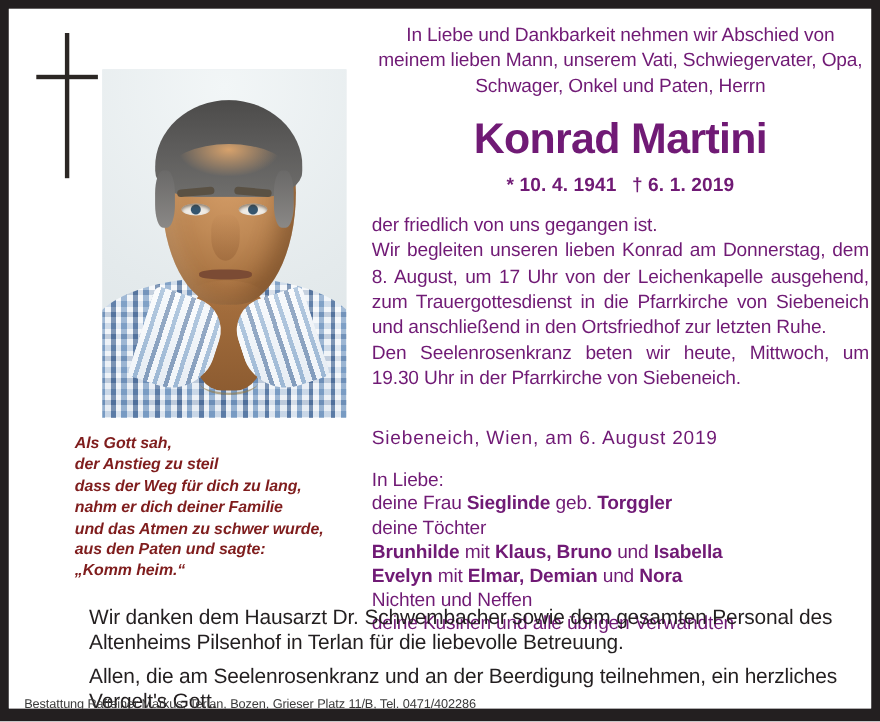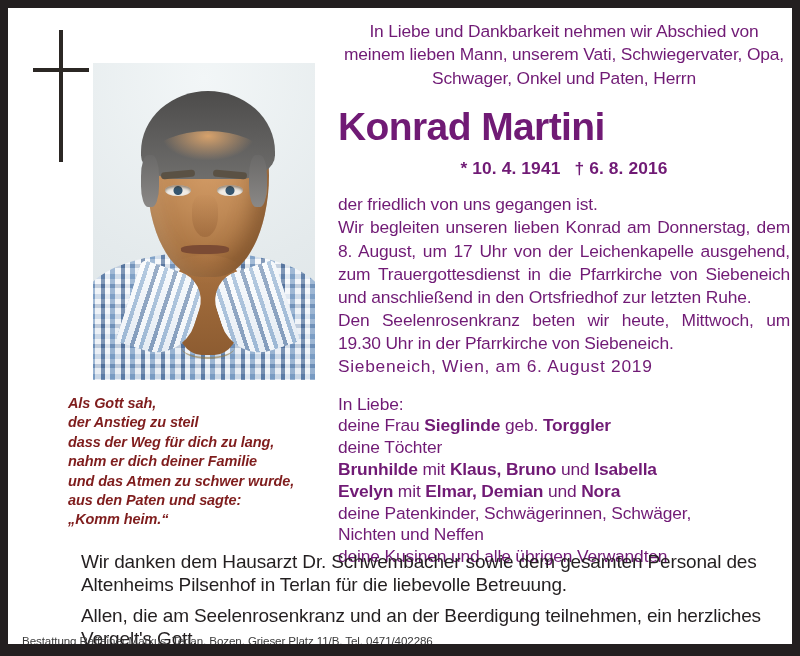--- a/index.html
+++ b/index.html
@@ -278,21 +278,21 @@
     color: #701a75;
   }
   .lead {
     font-size: 17.4px;
     line-height: 23.4px;
     text-align: center;
     letter-spacing: -0.15px;
   }
   .name {
     margin-top: 15px;
-    text-align: left;
+    text-align: center;
     font-size: 39px;
     font-weight: 700;
     line-height: 44px;
     letter-spacing: -0.6px;
   }
   .dates {
     margin-top: 9px;
     text-align: center;
     font-size: 17.4px;
     font-weight: 700;
@@ -303,21 +303,21 @@
   .body-text {
     margin-top: 14px;
     font-size: 17.4px;
     line-height: 23.2px;
     letter-spacing: -0.15px;
   }
   .body-text p { margin: 0; }
   .justified { text-align: justify; }
   .justified-last { text-align: justify; }
   .place-line {
-    margin-top: 0;
+    margin-top: 32px;
     font-size: 17.4px;
     letter-spacing: 0.7px;
   }
   .family {
     margin-top: 17px;
     font-size: 17.4px;
     line-height: 21.8px;
     letter-spacing: -0.15px;
   }
   .family div { white-space: nowrap; }
@@ -389,38 +389,37 @@
       <div>aus den Paten und sagte:</div>
       <div>„Komm heim.“</div>
     </div>
 
     <div class="main-col">
       <div class="lead">In Liebe und Dankbarkeit nehmen wir Abschied von meinem lieben Mann, unserem Vati, Schwiegervater, Opa, Schwager, Onkel und Paten, Herrn</div>
 
       <div class="name">Konrad Martini</div>
 
       <div class="dates">
-        <span>* 10. 4. 1941</span><span class="sep"></span><span>† 6. 8. 2016</span>
+        <span>* 10. 4. 1941</span><span class="sep"></span><span>† 6. 1. 2019</span>
       </div>
 
       <div class="body-text">
         <p>der friedlich von uns gegangen ist.</p>
         <p class="justified">Wir begleiten unseren lieben Konrad am Donnerstag, dem 8. August, um 17 Uhr von der Leichenkapelle ausgehend, zum Trauergottesdienst in die Pfarrkirche von Siebeneich und anschließend in den Ortsfriedhof zur letzten Ruhe.</p>
         <p class="justified-last">Den Seelenrosenkranz beten wir heute, Mittwoch, um 19.30 Uhr in der Pfarrkirche von Siebeneich.</p>
       </div>
 
       <div class="place-line">Siebeneich, Wien, am 6. August 2019</div>
 
       <div class="family">
         <div>In Liebe:</div>
         <div><span>deine Frau </span><b>Sieglinde</b><span> geb. </span><b>Torggler</b></div>
         <div>deine Töchter</div>
         <div><b>Brunhilde</b><span> mit </span><b>Klaus, Bruno</b><span> und </span><b>Isabella</b></div>
         <div><b>Evelyn</b><span> mit </span><b>Elmar, Demian</b><span> und </span><b>Nora</b></div>
-        <div>deine Patenkinder, Schwägerinnen, Schwäger,</div>
         <div>Nichten und Neffen</div>
         <div>deine Kusinen und alle übrigen Verwandten</div>
       </div>
     </div>
 
     <div class="closing">
       <p>Wir danken dem Hausarzt Dr. Schwembacher sowie dem gesamten Personal des Altenheims Pilsenhof in Terlan für die liebevolle Betreuung.</p>
       <p class="gap">Allen, die am Seelenrosenkranz und an der Beerdigung teilnehmen, ein herzliches Vergelt's Gott.</p>
     </div>
 

